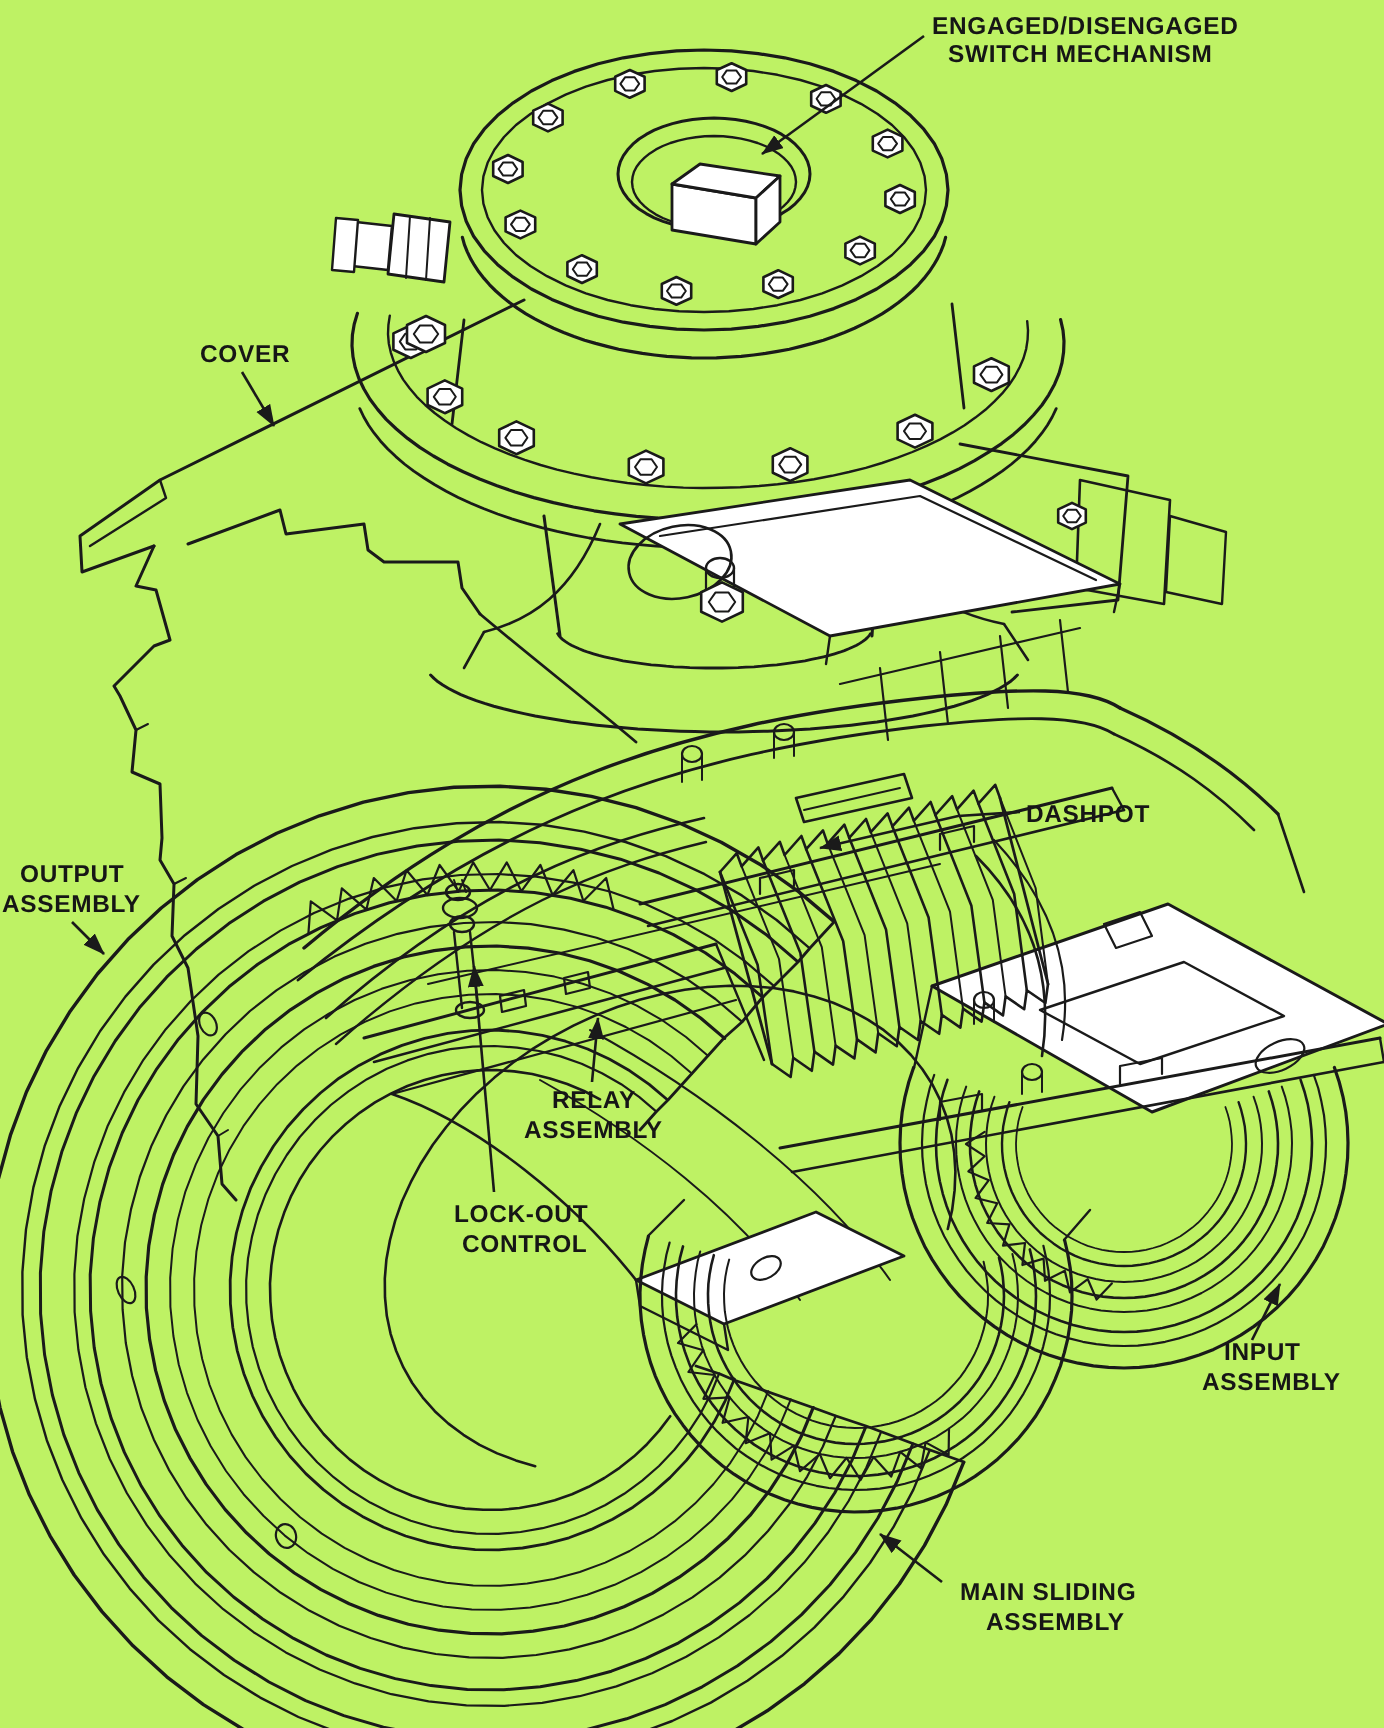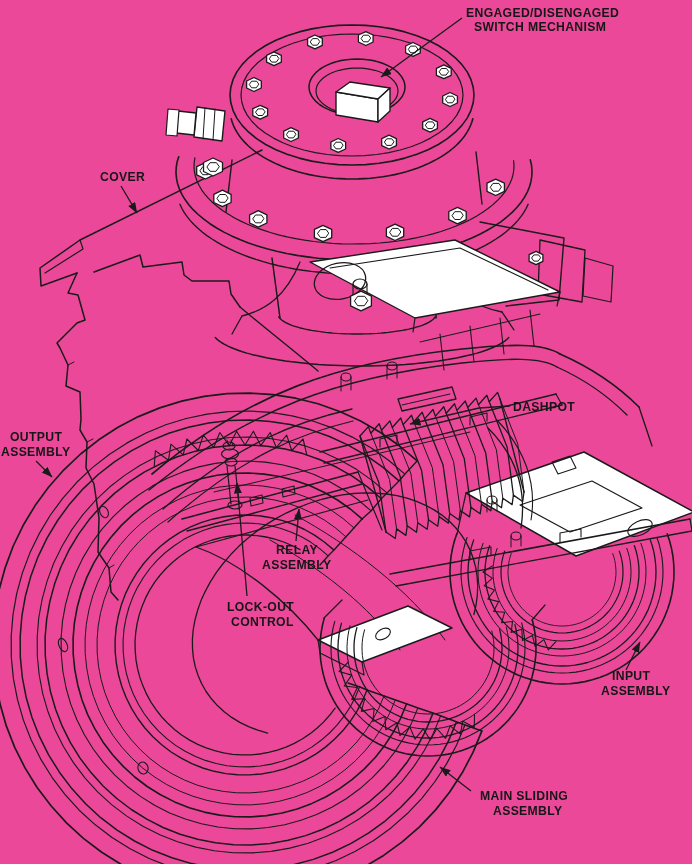--- a/index.html
+++ b/index.html
@@ -1,16 +1,16 @@
 <!DOCTYPE html>
 <html><head>
 <meta charset="utf-8">
 <style>
   html,body{margin:0;padding:0;background:#ffffff;}
-  .stage{position:relative;width:692px;height:864px;background:#ec4899;overflow:hidden;
+  .stage{position:relative;width:692px;height:864px;background:#bef264;overflow:hidden;
          font-family:"Liberation Sans",sans-serif;}
   svg{display:block}
   .lbl{font-family:"Liberation Sans",sans-serif;font-size:12.2px;font-weight:700;
        letter-spacing:.35px;fill:#161616;}
   .ld{fill:none;stroke:#1a1a1a;stroke-width:1.3px;}
 </style>
 </head>
 <body>
 
 <div class="stage">

